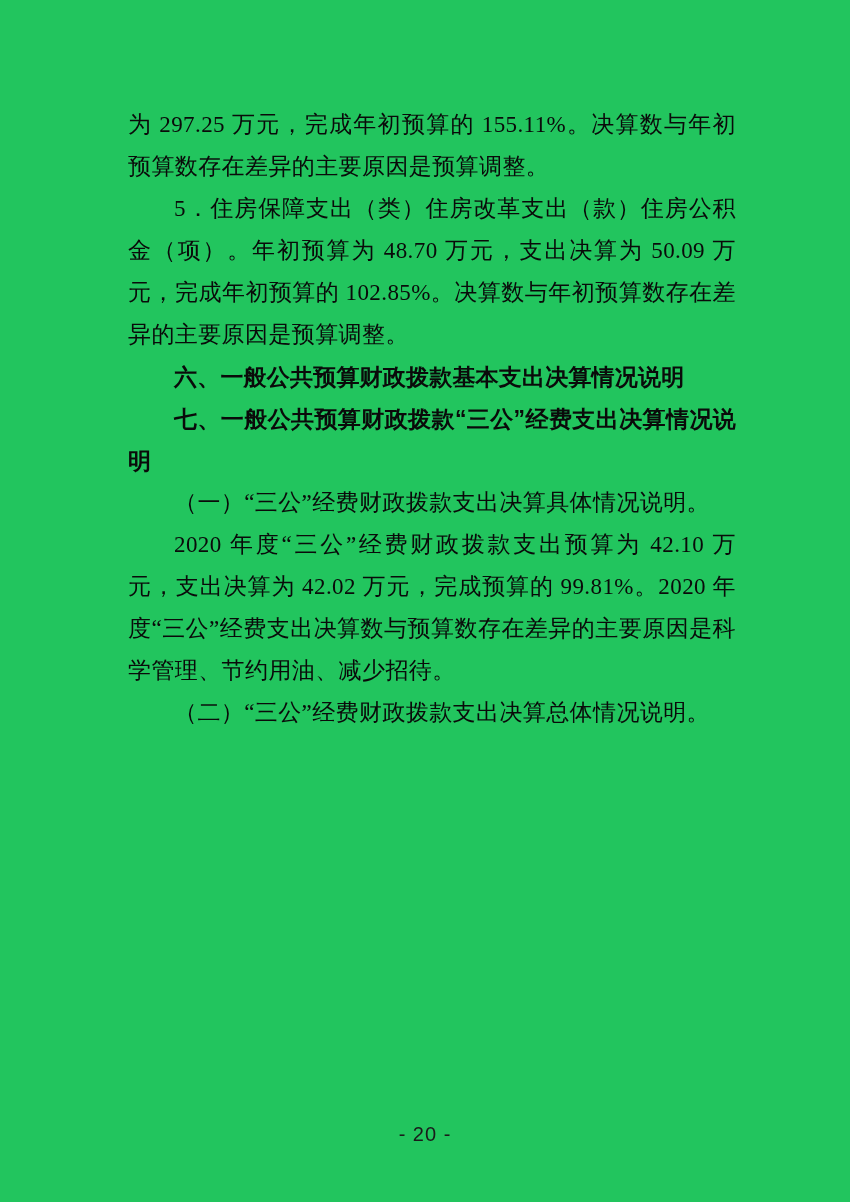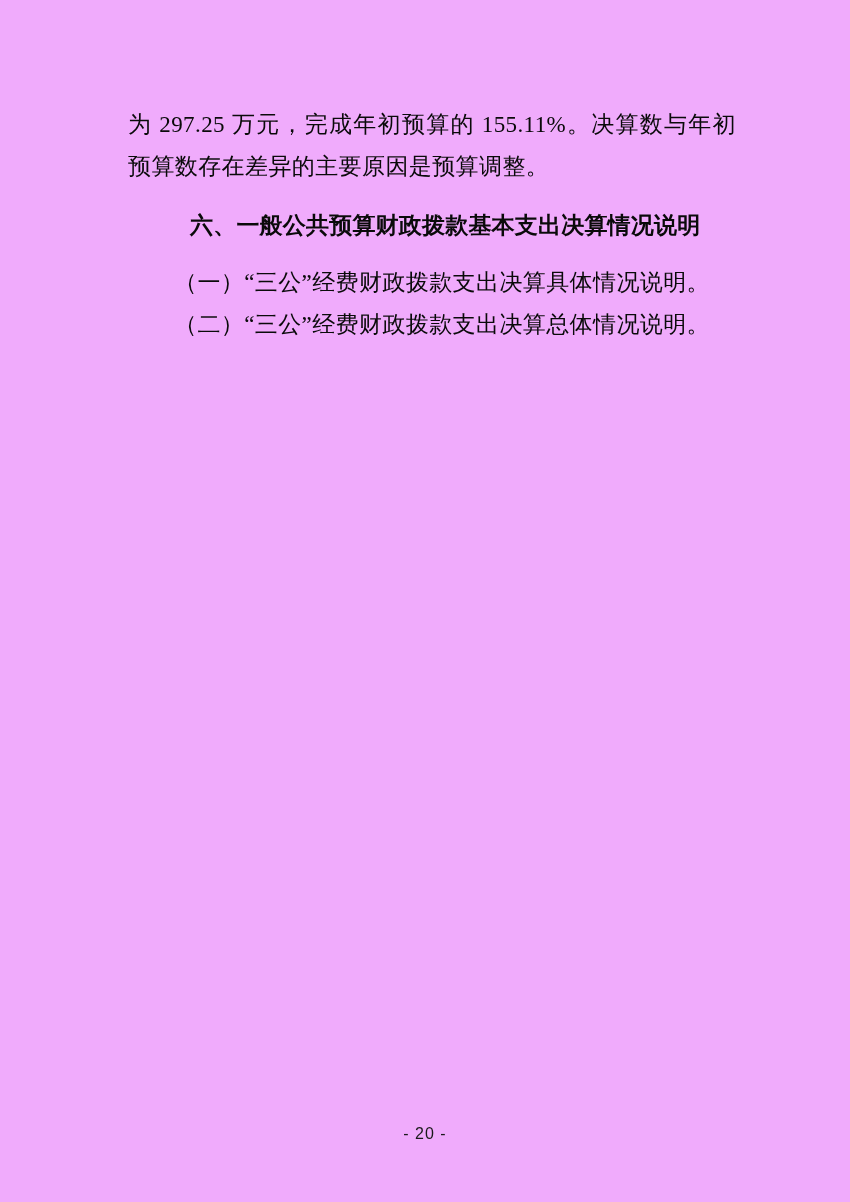--- a/index.html
+++ b/index.html
@@ -4,21 +4,21 @@
 <style>
   html, body {
     margin: 0;
     padding: 0;
     background: #ffffff;
   }
   .page {
     position: relative;
     width: 850px;
     height: 1202px;
-    background: #f0abfc;
+    background: #22c55e;
     color: #0a0a0a;
     overflow: hidden;
     font-family: "Liberation Serif", "DejaVu Serif", serif;
   }
   .content {
     position: absolute;
     left: 128px;
     top: 104px;
     width: 608px;
     font-size: 23px;
@@ -28,43 +28,46 @@
     letter-spacing: 0.4px;
   }
   .para {
     margin: 0;
     text-indent: 46px;
   }
   .para.continuation {
     text-indent: 0;
   }
   .heading {
-    margin: 16px;
+    margin: 0;
     text-indent: 46px;
     font-weight: bold;
     font-family: "Liberation Sans", "DejaVu Sans", sans-serif;
     letter-spacing: 0.2px;
   }
   .footer {
     position: absolute;
     top: 1122px;
     left: 0;
     width: 100%;
     text-align: center;
-    font-size: 16px;
+    font-size: 20px;
     line-height: 24px;
     color: #1a1a1a;
     font-family: "Liberation Sans", "DejaVu Sans", sans-serif;
     letter-spacing: 1px;
   }
 </style>
 </head>
 <body>
 
 <div class="page">
   <div class="content">
     <p class="para continuation">为 297.25 万元，完成年初预算的 155.11%。决算数与年初预算数存在差异的主要原因是预算调整。</p>
+    <p class="para">5．住房保障支出（类）住房改革支出（款）住房公积金（项）。年初预算为 48.70 万元，支出决算为 50.09 万元，完成年初预算的 102.85%。决算数与年初预算数存在差异的主要原因是预算调整。</p>
     <p class="heading">六、一般公共预算财政拨款基本支出决算情况说明</p>
+    <p class="heading">七、一般公共预算财政拨款“三公”经费支出决算情况说明</p>
     <p class="para">（一）“三公”经费财政拨款支出决算具体情况说明。</p>
+    <p class="para">2020 年度“三公”经费财政拨款支出预算为 42.10 万元，支出决算为 42.02 万元，完成预算的 99.81%。2020 年度“三公”经费支出决算数与预算数存在差异的主要原因是科学管理、节约用油、减少招待。</p>
     <p class="para">（二）“三公”经费财政拨款支出决算总体情况说明。</p>
   </div>
   <div class="footer">- 20 -</div>
 </div>
 
 </body></html>

